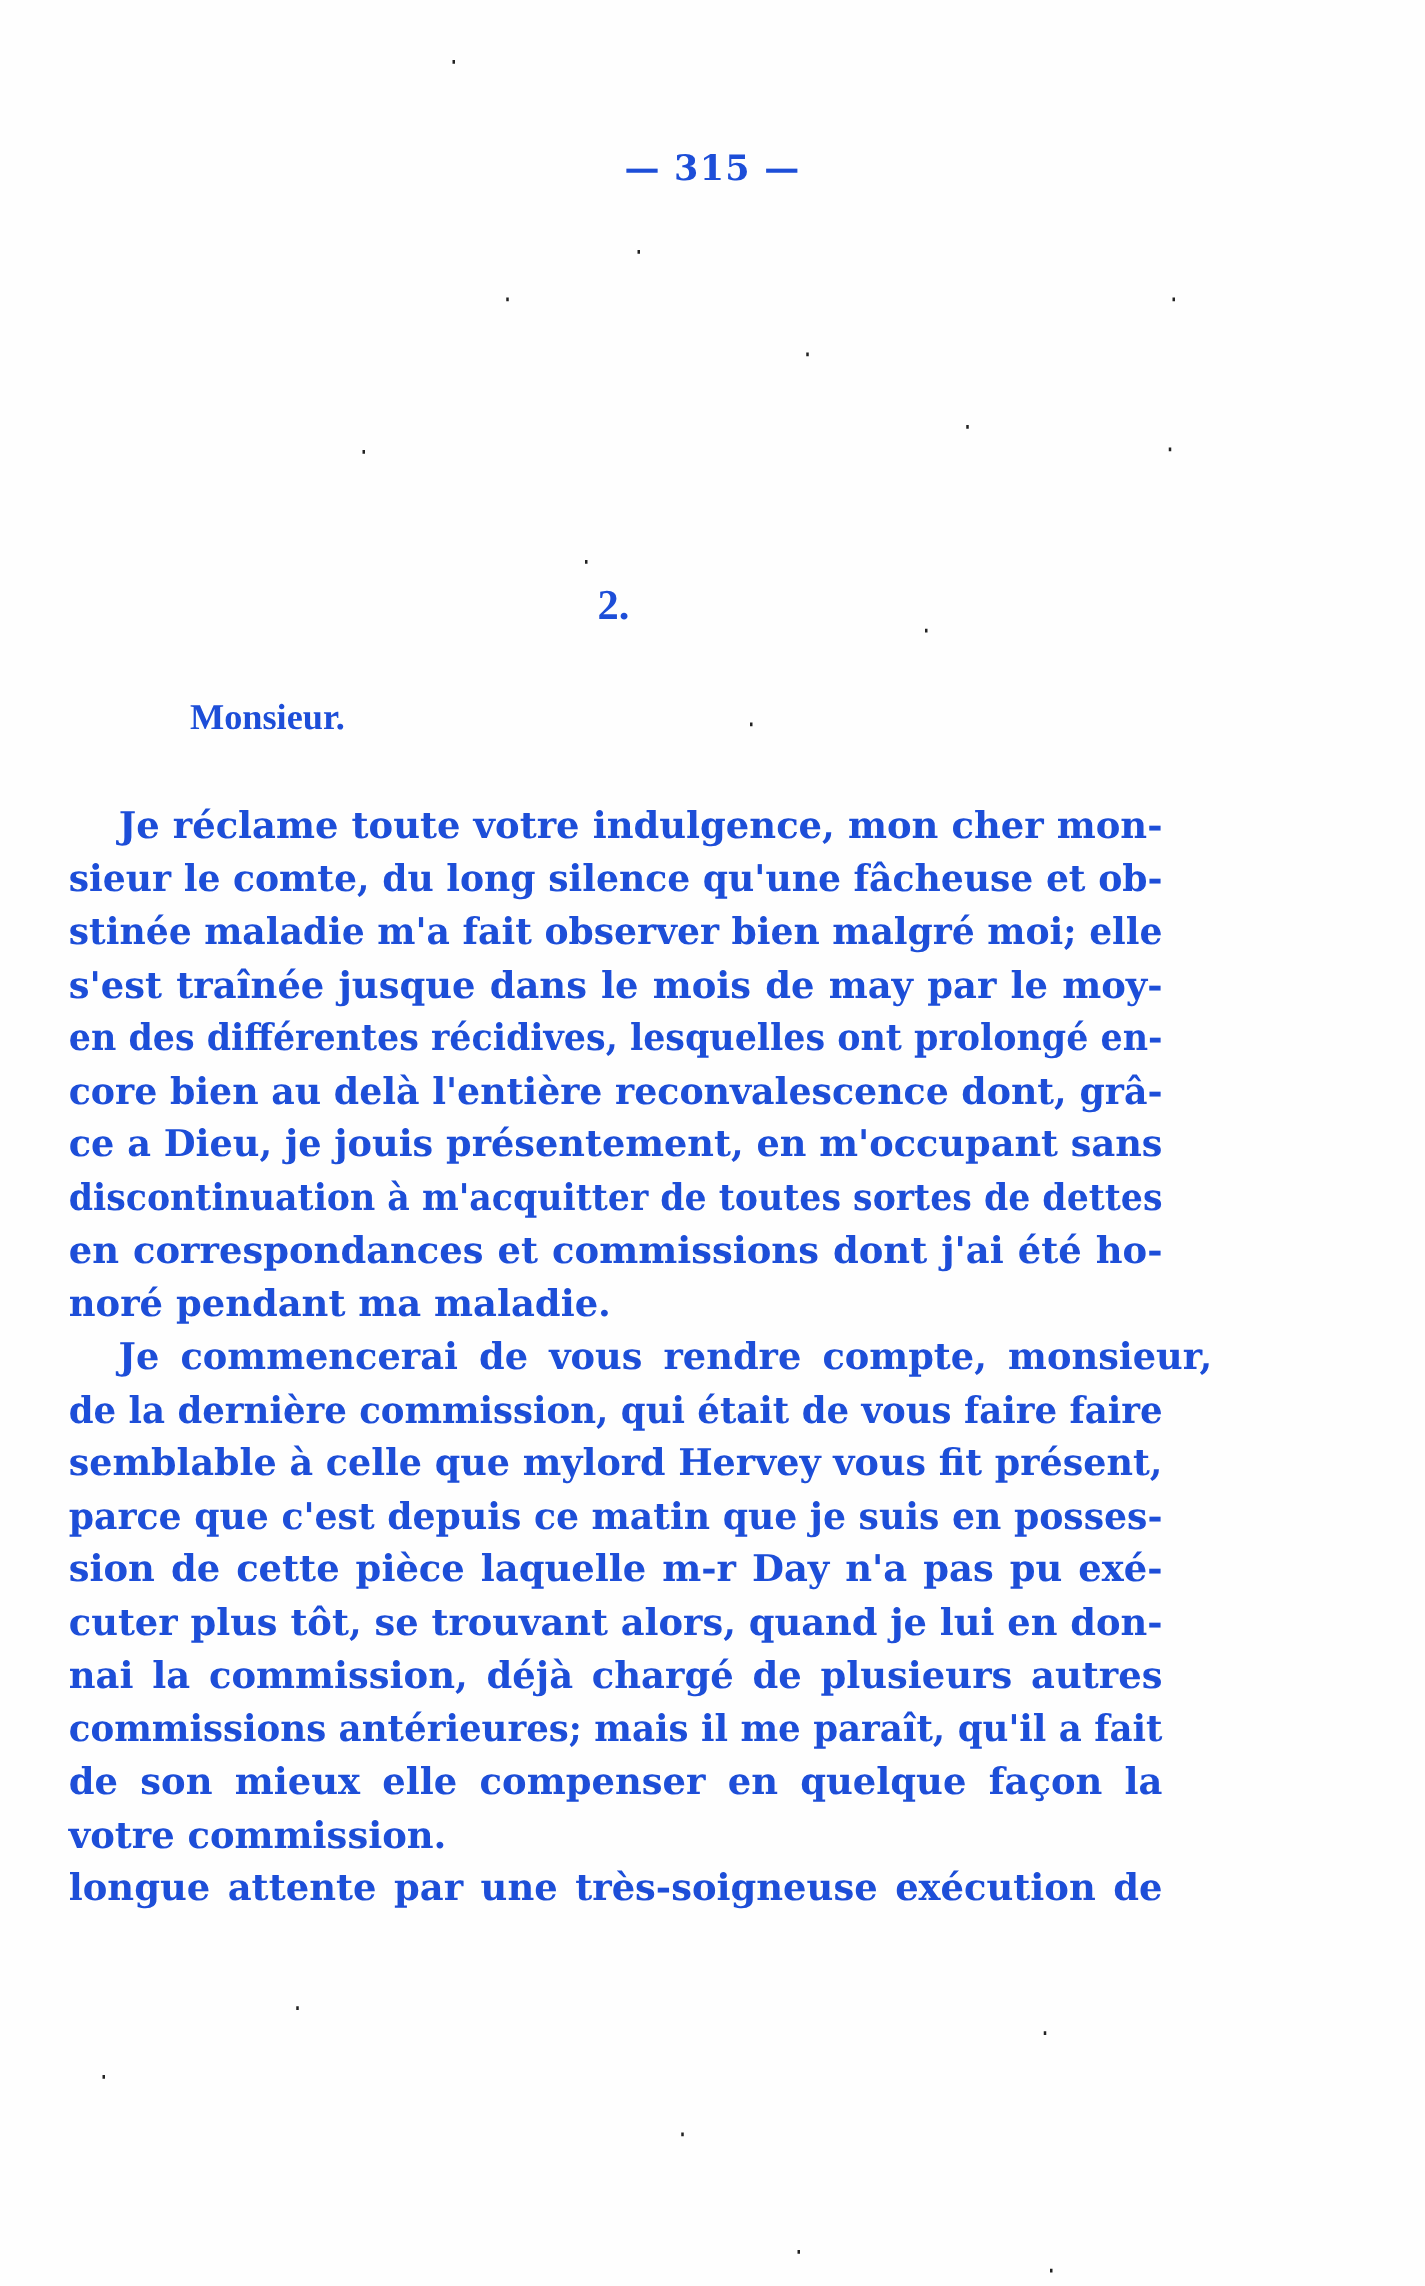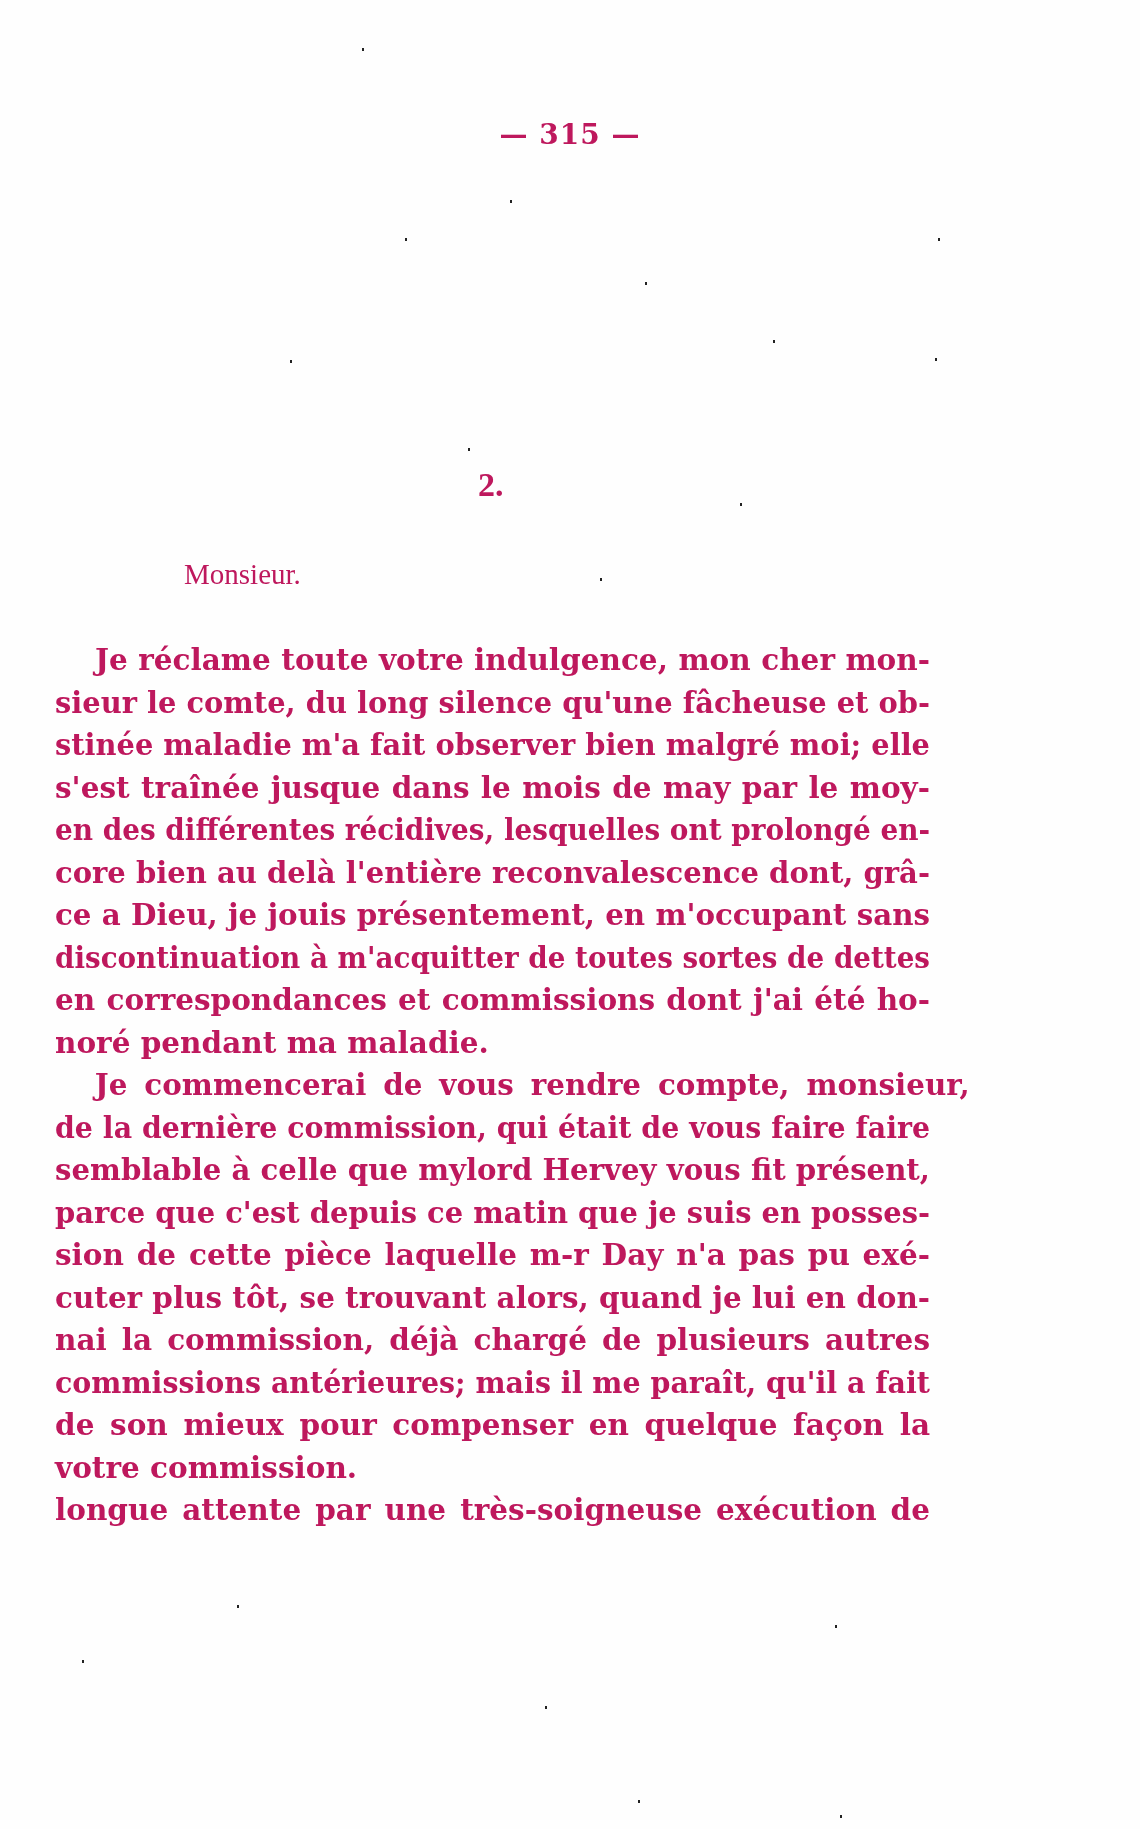--- a/index.html
+++ b/index.html
@@ -1,20 +1,20 @@
 <!DOCTYPE html>
 <html><head>
 <meta charset="utf-8">
 <style>
   html, body { margin: 0; padding: 0; background: #ffffff; }
   body { width: 1140px; height: 1829px; position: relative; overflow: hidden; }
-  .page { position: absolute; left: 0; top: 0; width: 1140px; height: 1829px; background: #fefefe; color: #be185d; font-family: "DejaVu Serif", "Liberation Serif", serif; }
+  .page { position: absolute; left: 0; top: 0; width: 1140px; height: 1829px; background: #fefefe; color: #1d4ed8; font-family: "DejaVu Serif", "Liberation Serif", serif; }
   .folio { position: absolute; left: 0; width: 1140px; top: 118px; text-align: center; font-size: 28px; font-weight: bold; letter-spacing: 1px; }
   .section-num { position: absolute; left: 478px; top: 466px; font-size: 34px; font-weight: bold; font-family: "Liberation Serif", serif; }
-  .salutation { position: absolute; left: 184px; top: 558px; font-size: 29px; font-weight: normal; font-family: "Liberation Serif", serif; }
+  .salutation { position: absolute; left: 152px; top: 558px; font-size: 29px; font-weight: bold; font-family: "Liberation Serif", serif; }
   .body { position: absolute; left: 55px; width: 875px; top: 606px; margin-top: 33px; }
   .line { height: 42.5px; line-height: 42.5px; font-size: 29.5px; white-space: nowrap; text-align: justify; text-align-last: justify; font-family: "DejaVu Serif", serif; font-weight: bold; transform-origin: left center; }
   .line.indent { padding-left: 40px; }
   .line.last { text-align-last: left; }
   .speck { position: absolute; width: 2px; height: 3px; background: #222; }
 </style>
 </head>
 <body>
 
 <div class="page">
@@ -35,21 +35,21 @@
     <div class="line last">noré pendant ma maladie.</div>
 
     <div class="line indent" style="transform: scaleX(0.995974); width: 878.537px;">Je commencerai de vous rendre compte, monsieur,</div>
     <div class="line" style="transform: scaleX(0.963176); width: 908.453px;">de la dernière commission, qui était de vous faire faire</div>
     <div class="line" style="transform: scaleX(0.989329); width: 884.438px;">semblable à celle que mylord Hervey vous fit présent,</div>
     <div class="line" style="transform: scaleX(0.981268); width: 891.703px;">parce que c'est depuis ce matin que je suis en posses-</div>
     <div class="line">sion de cette pièce laquelle m-r Day n'a pas pu exé-</div>
     <div class="line" style="transform: scaleX(0.997329); width: 877.344px;">cuter plus tôt, se trouvant alors, quand je lui en don-</div>
     <div class="line">nai la commission, déjà chargé de plusieurs autres</div>
     <div class="line" style="transform: scaleX(0.965101); width: 906.641px;">commissions antérieures; mais il me paraît, qu'il a fait</div>
-    <div class="line">de son mieux pour compenser en quelque façon la</div>
+    <div class="line">de son mieux elle compenser en quelque façon la</div>
     <div class="line last">votre commission.</div>
     <div class="line">longue attente par une très-soigneuse exécution de</div>
   </div>
 
   <div class="speck" style="left:362px;top:48px"></div>
   <div class="speck" style="left:510px;top:200px"></div>
   <div class="speck" style="left:405px;top:238px"></div>
   <div class="speck" style="left:645px;top:282px"></div>
   <div class="speck" style="left:938px;top:238px"></div>
   <div class="speck" style="left:290px;top:360px"></div>

